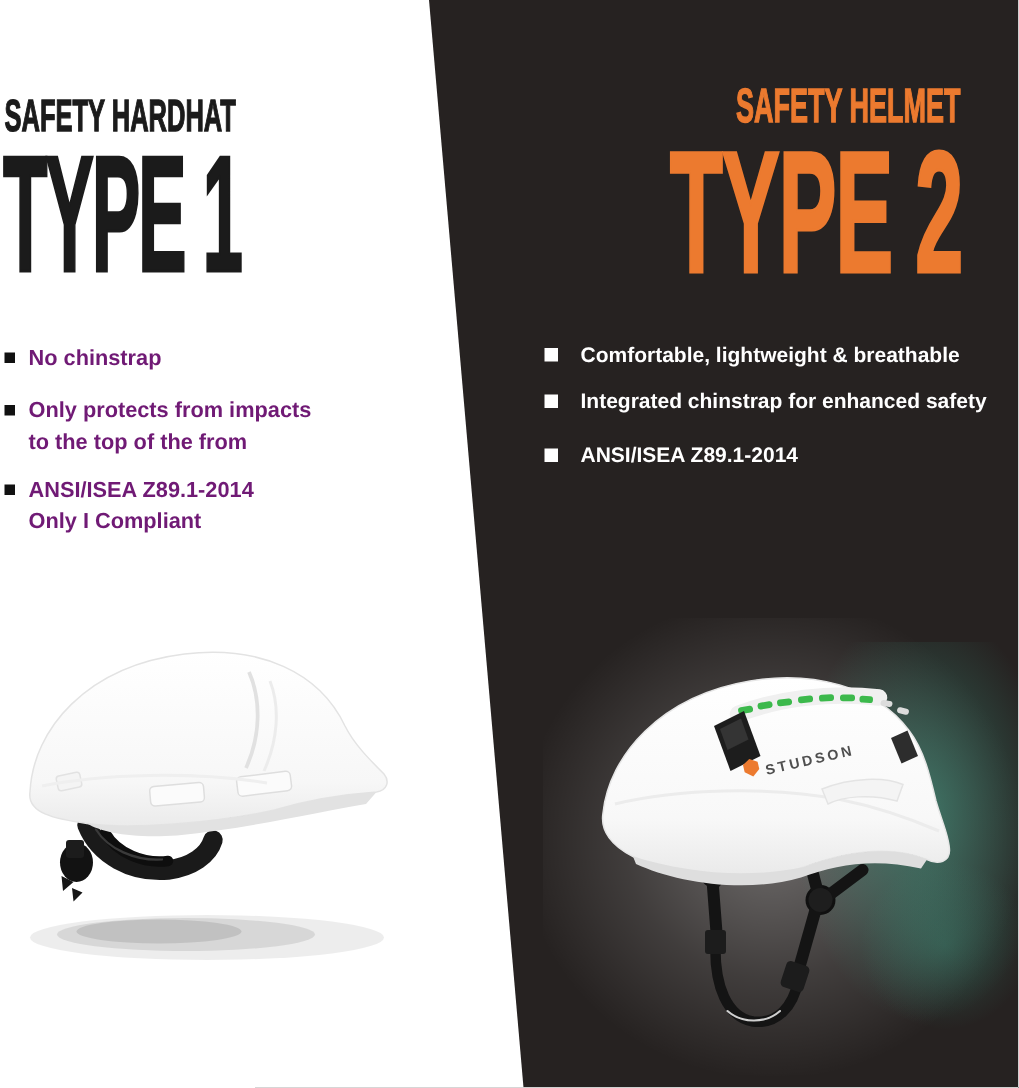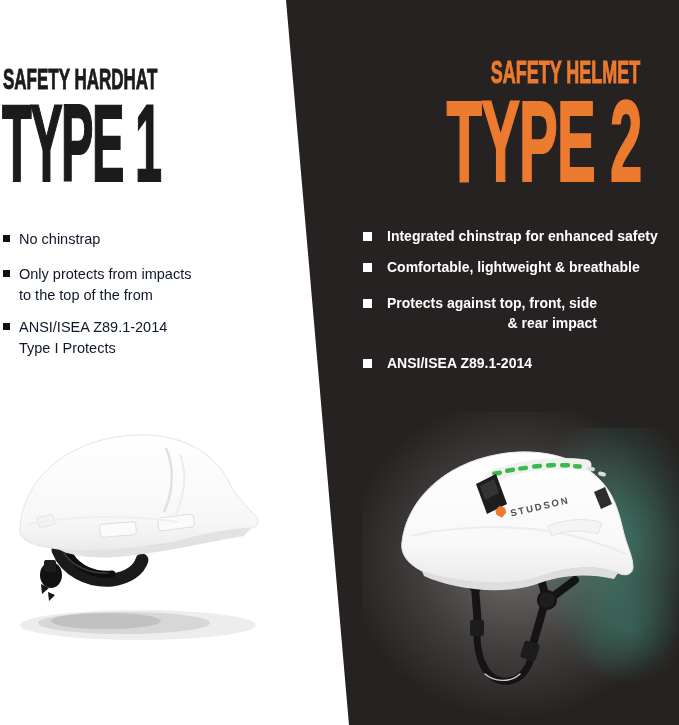--- a/index.html
+++ b/index.html
@@ -27,21 +27,21 @@
   .hd-title-left{left:2px;top:88px;font-size:64px;letter-spacing:-2px;color:#1b1b1b;
     transform:scale(0.76,1.72);transform-origin:left top;-webkit-text-stroke:1.2px #1b1b1b;}
   .hd-eyebrow-right{right:39px;top:56px;font-size:20px;color:#ec7a2f;
     transform:scale(0.9,1.6);transform-origin:right top;-webkit-text-stroke:0.6px #ec7a2f;}
   .hd-title-right{right:38px;top:83px;font-size:66px;letter-spacing:-1px;color:#ec7a2f;
     transform:scale(0.88,1.75);transform-origin:right top;-webkit-text-stroke:1.2px #ec7a2f;}
   
   .bullets{position:absolute;}
   .bullet{display:flex;align-items:flex-start;}
   .sq{flex:none;display:block;}
-  .bullets-left{left:3px;top:229px;width:252px;font-size:14.5px;line-height:21px;color:#0f172a;font-weight:400;}
+  .bullets-left{left:3px;top:229px;width:252px;font-size:14.5px;line-height:21px;color:#701a75;font-weight:700;}
   .bullets-left .sq{width:7px;height:7px;background:#111;margin:6px 9px 0 0;}
   .bullets-left .bullet:nth-child(2){margin-top:14px;}
   .bullets-left .bullet:nth-child(3){margin-top:11px;}
   .bullets-right{left:363px;top:227px;width:302px;font-size:14px;line-height:19.5px;color:#ffffff;font-weight:700;}
   .bullets-right .sq{width:9px;height:9px;background:#fff;margin:5px 15px 0 0;}
   .bullets-right .bullet:nth-child(2){margin-top:11px;}
   .bullets-right .bullet:nth-child(3){margin-top:17px;}
   .bullets-right .bullet:nth-child(4){margin-top:21px;}
   
   .art{position:absolute;}
@@ -67,21 +67,21 @@
       <span class="sq"></span>
       <div>
         <div>Only protects from impacts</div>
         <div>to the top of the from</div>
       </div>
     </div>
     <div class="bullet">
       <span class="sq"></span>
       <div>
         <div>ANSI/ISEA Z89.1-2014</div>
-        <div>Type I Protects</div>
+        <div>Only I Compliant</div>
       </div>
     </div>
   </div>
 
   <svg class="art art-left" width="262" height="235" viewBox="0 0 262 235">
 
     <g>
       <ellipse cx="130" cy="203" rx="118" ry="15" fill="rgba(0,0,0,0.07)"></ellipse>
       <ellipse cx="116" cy="201" rx="86" ry="11" fill="rgba(0,0,0,0.09)"></ellipse>
       <ellipse cx="98" cy="199" rx="55" ry="8" fill="rgba(0,0,0,0.10)"></ellipse>
@@ -126,35 +126,28 @@
     <div class="glow glow-teal"></div>
     <div class="glow glow-teal2"></div>
 
     <div class="hd hd-eyebrow-right">SAFETY HELMET</div>
     <div class="hd hd-title-right">TYPE 2</div>
 
     <div class="bullets bullets-right">
       <div class="bullet">
         <span class="sq"></span>
         <div>
-            <div>Integrated chinstrap for enhanced safety</div>
+            <div>Comfortable, lightweight &amp; breathable</div>
           </div>
       </div>
       <div class="bullet">
         <span class="sq"></span>
         <div>
-            <div>Comfortable, lightweight &amp; breathable</div>
+            <div>Integrated chinstrap for enhanced safety</div>
           </div>
-      </div>
-      <div class="bullet">
-        <span class="sq"></span>
-        <div>
-          <div>Protects against top, front, side</div>
-          <div>&amp; rear impact</div>
-        </div>
       </div>
       <div class="bullet">
         <span class="sq"></span>
         <div>
           <div>ANSI/ISEA Z89.1-2014</div>
         </div>
       </div>
     </div>
 
     <svg class="art art-right" width="288" height="295" viewBox="0 0 288 295">

